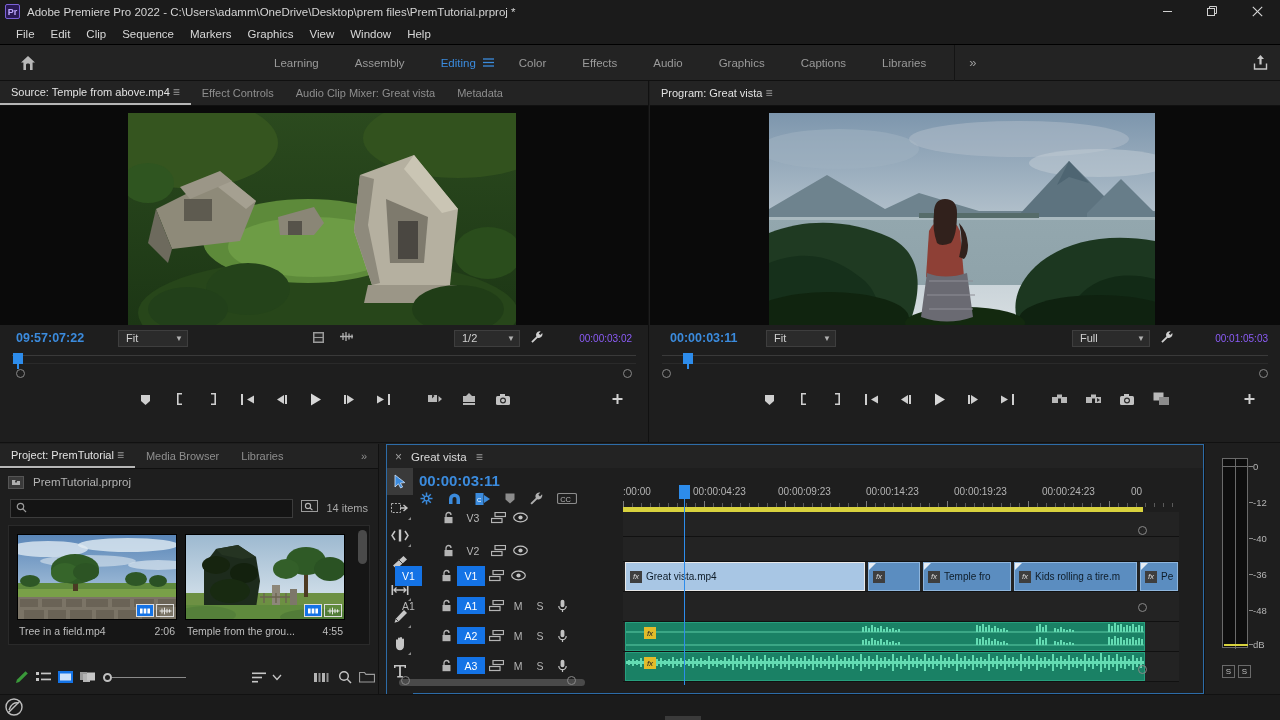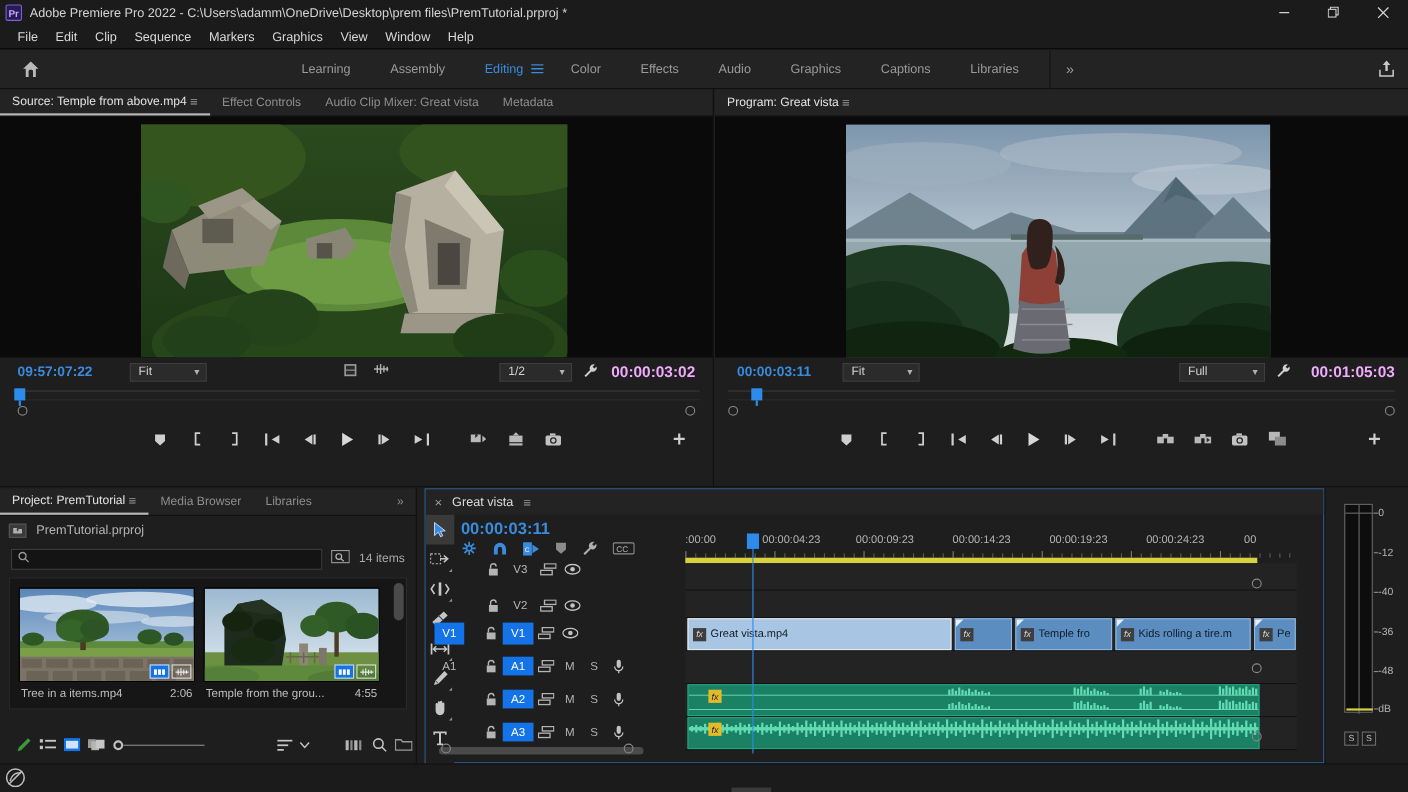--- a/index.html
+++ b/index.html
@@ -82,21 +82,21 @@
   .monitor-stage {
     position: relative; background: #0a0a0a; width: 100%;
   }
   .vid { position:absolute; overflow:hidden; }
 
   .mon-info {
     display: flex; align-items: center; height: 26px; font-size: 11.5px;
     padding: 0 6px; color: #c8c8c8;
   }
   .tc-blue { color: #3b8bdd; font-weight: bold; font-size: 12.5px; font-family: "Liberation Sans", sans-serif;}
-  .tc-plain { color: #f0abfc; font-size: 14px; font-weight: bold; }
+  .tc-plain { color: #8b5cf6; font-size: 10px; }
   .dropdown {
     background: #2b2b2b; border: 1px solid #3e3e3e; height: 17px; min-width: 64px;
     font-size: 11px; color: #d0d0d0; display: inline-flex; align-items: center;
     justify-content: space-between; padding: 0 4px 0 7px;
   }
   .dd-caret { font-size: 8px; color: #b0b0b0; }
 
   .scrub-area { position: relative; height: 30px; }
   .scrub-bar {
     position: absolute; left: 12px; right: 12px; top: 4px; height: 9px;
@@ -743,21 +743,21 @@
                 </svg>
             </div>
             <div class="badge">
               <svg width="13" height="8" viewBox="0 0 13 8">
                   <path d="M0.5 4 h12 M3 1.5 v5 M5.5 0.6 v6.8 M8 1.8 v4.4 M10.5 2.4 v3.2" stroke="#e8e8e8" stroke-width="1" fill="none"></path>
                 </svg>
             </div>
           </div>
         </div>
         <div class="thumb-label">
-          <span>Tree in a items.mp4</span>
+          <span>Tree in a field.mp4</span>
           <span>2:06</span>
         </div>
       </div>
 
       <div class="thumb-cell" style="left:176px;">
         <div class="thumb-img">
           <svg width="160" height="86" viewBox="0 0 160 86" preserveAspectRatio="none">
             <defs>
               <linearGradient id="t2sky" x1="0" y1="0" x2="0" y2="1">
                 <stop offset="0%" stop-color="#9db9d0"></stop>

